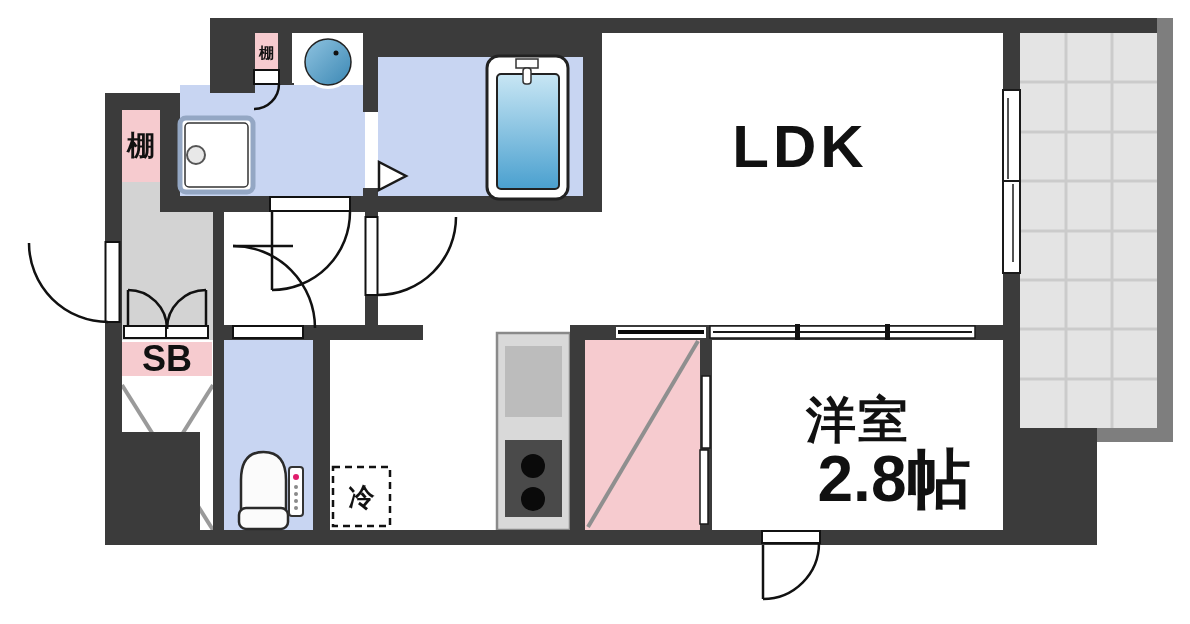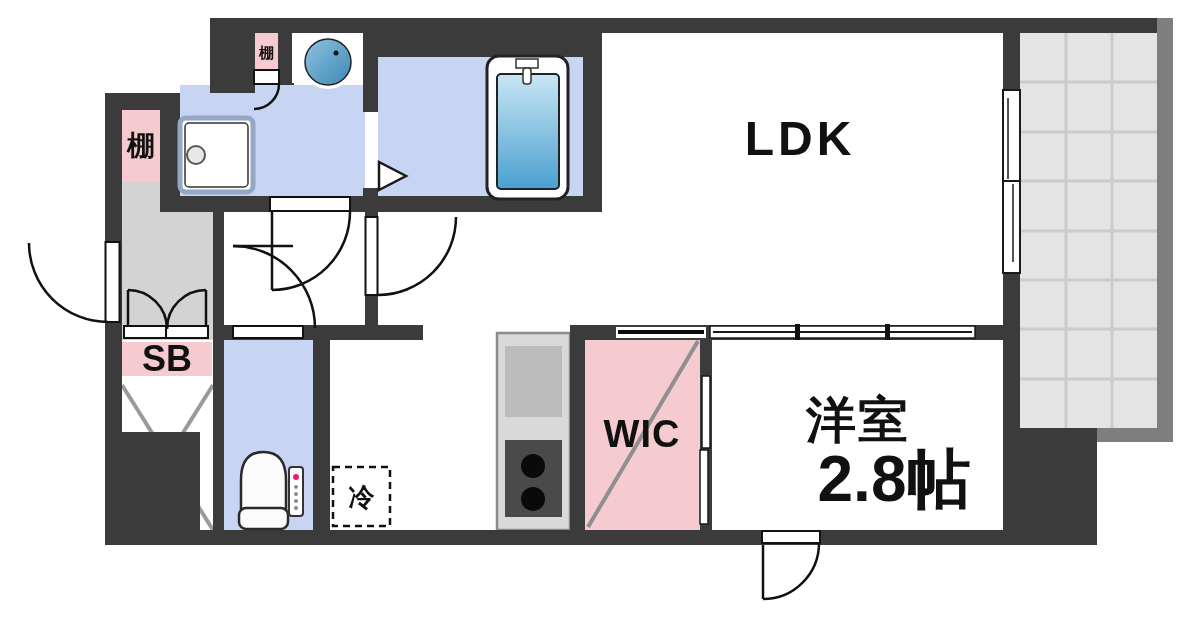--- a/index.html
+++ b/index.html
@@ -1,21 +1,21 @@
 <!DOCTYPE html>
 <html><head>
 <meta charset="utf-8">
 <style>
   html,body{margin:0;padding:0;background:#ffffff;}
   #stage{position:relative;width:1190px;height:624px;background:#ffffff;overflow:hidden;
          font-family:"Liberation Sans","DejaVu Sans",sans-serif;}
   #plan-svg{position:absolute;left:0;top:0;}
   .lbl{position:absolute;display:flex;align-items:center;justify-content:center;
        font-weight:700;color:#111;white-space:nowrap;line-height:1;}
-  .lbl-ldk      {left:650px;top:104px;width:300px;height:70px;font-size:48px;letter-spacing:4px;}
+  .lbl-ldk      {left:650px;top:112px;width:300px;height:70px;font-size:60px;letter-spacing:4px;}
   .lbl-ldk-size {left:650px;top:184px;width:300px;height:76px;font-size:62px;}
   .lbl-yo       {left:712px;top:354px;width:292px;height:60px;font-size:50px;letter-spacing:2px;margin-top:36px;}
   .lbl-yo-size  {left:712px;top:446px;width:292px;height:66px;font-size:64px;margin-left:36px;}
   .lbl-wic      {left:585px;top:412px;width:114px;height:44px;font-size:38px;letter-spacing:1px;}
   .lbl-genkan   {left:120px;top:246px;width:93px;height:42px;font-size:34px;}
   .lbl-sb       {left:122px;top:341px;width:90px;height:36px;font-size:36px;}
   .lbl-tana-l   {left:122px;top:128px;width:38px;height:36px;font-size:28px;}
   .lbl-tana-t   {left:255px;top:42px;width:23px;height:20px;font-size:15px;}
   .lbl-rei      {left:333px;top:480px;width:57px;height:34px;font-size:26px;}
 </style>
@@ -192,18 +192,17 @@
 
     <rect x="333" y="467" width="57" height="59" fill="#ffffff" stroke="#111" stroke-width="2.5" stroke-dasharray="7 5"></rect>
 
     <line x1="588" y1="527" x2="698" y2="341" stroke="#8f8f8f" stroke-width="4"></line>
   </g>
 </svg>
 
   <div class="lbl lbl-ldk">LDK</div>
   <div class="lbl lbl-yo">洋室</div>
   <div class="lbl lbl-yo-size">2.8帖</div>
-  <div class="lbl lbl-wic">WIC</div>
   <div class="lbl lbl-sb">SB</div>
   <div class="lbl lbl-tana-l">棚</div>
   <div class="lbl lbl-tana-t">棚</div>
   <div class="lbl lbl-rei">冷</div>
 </div>
 
 </body></html>

